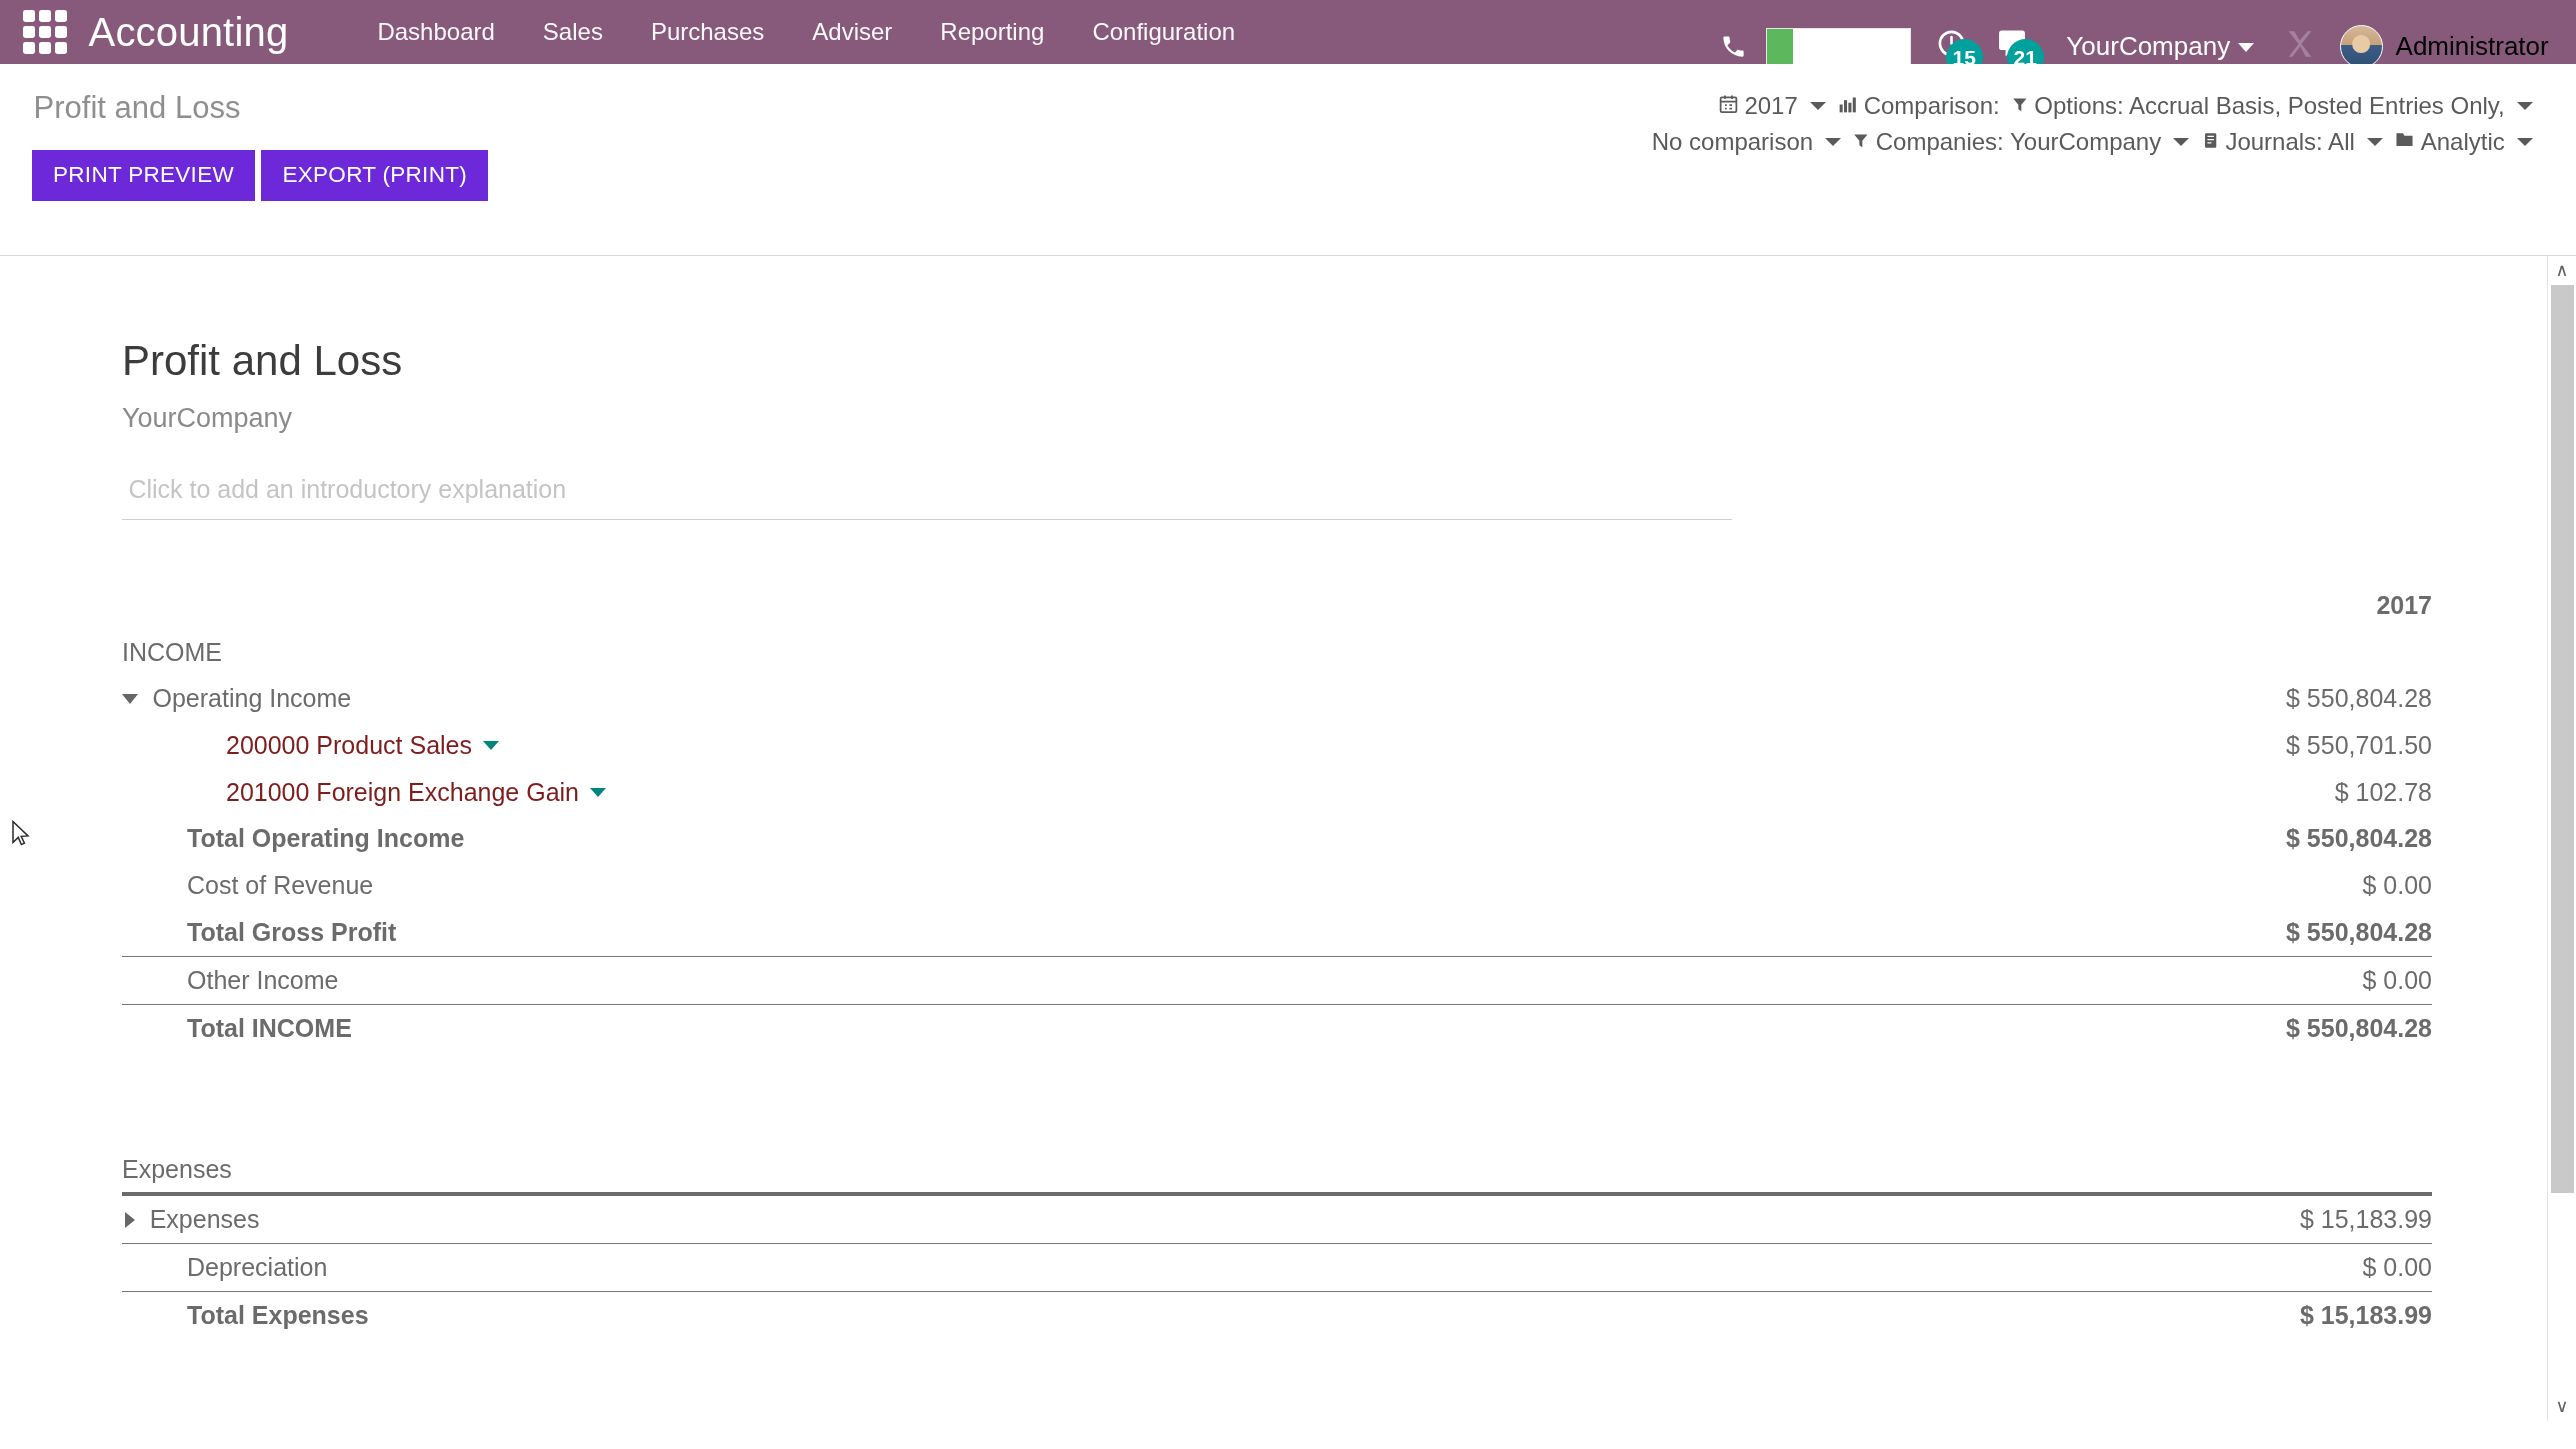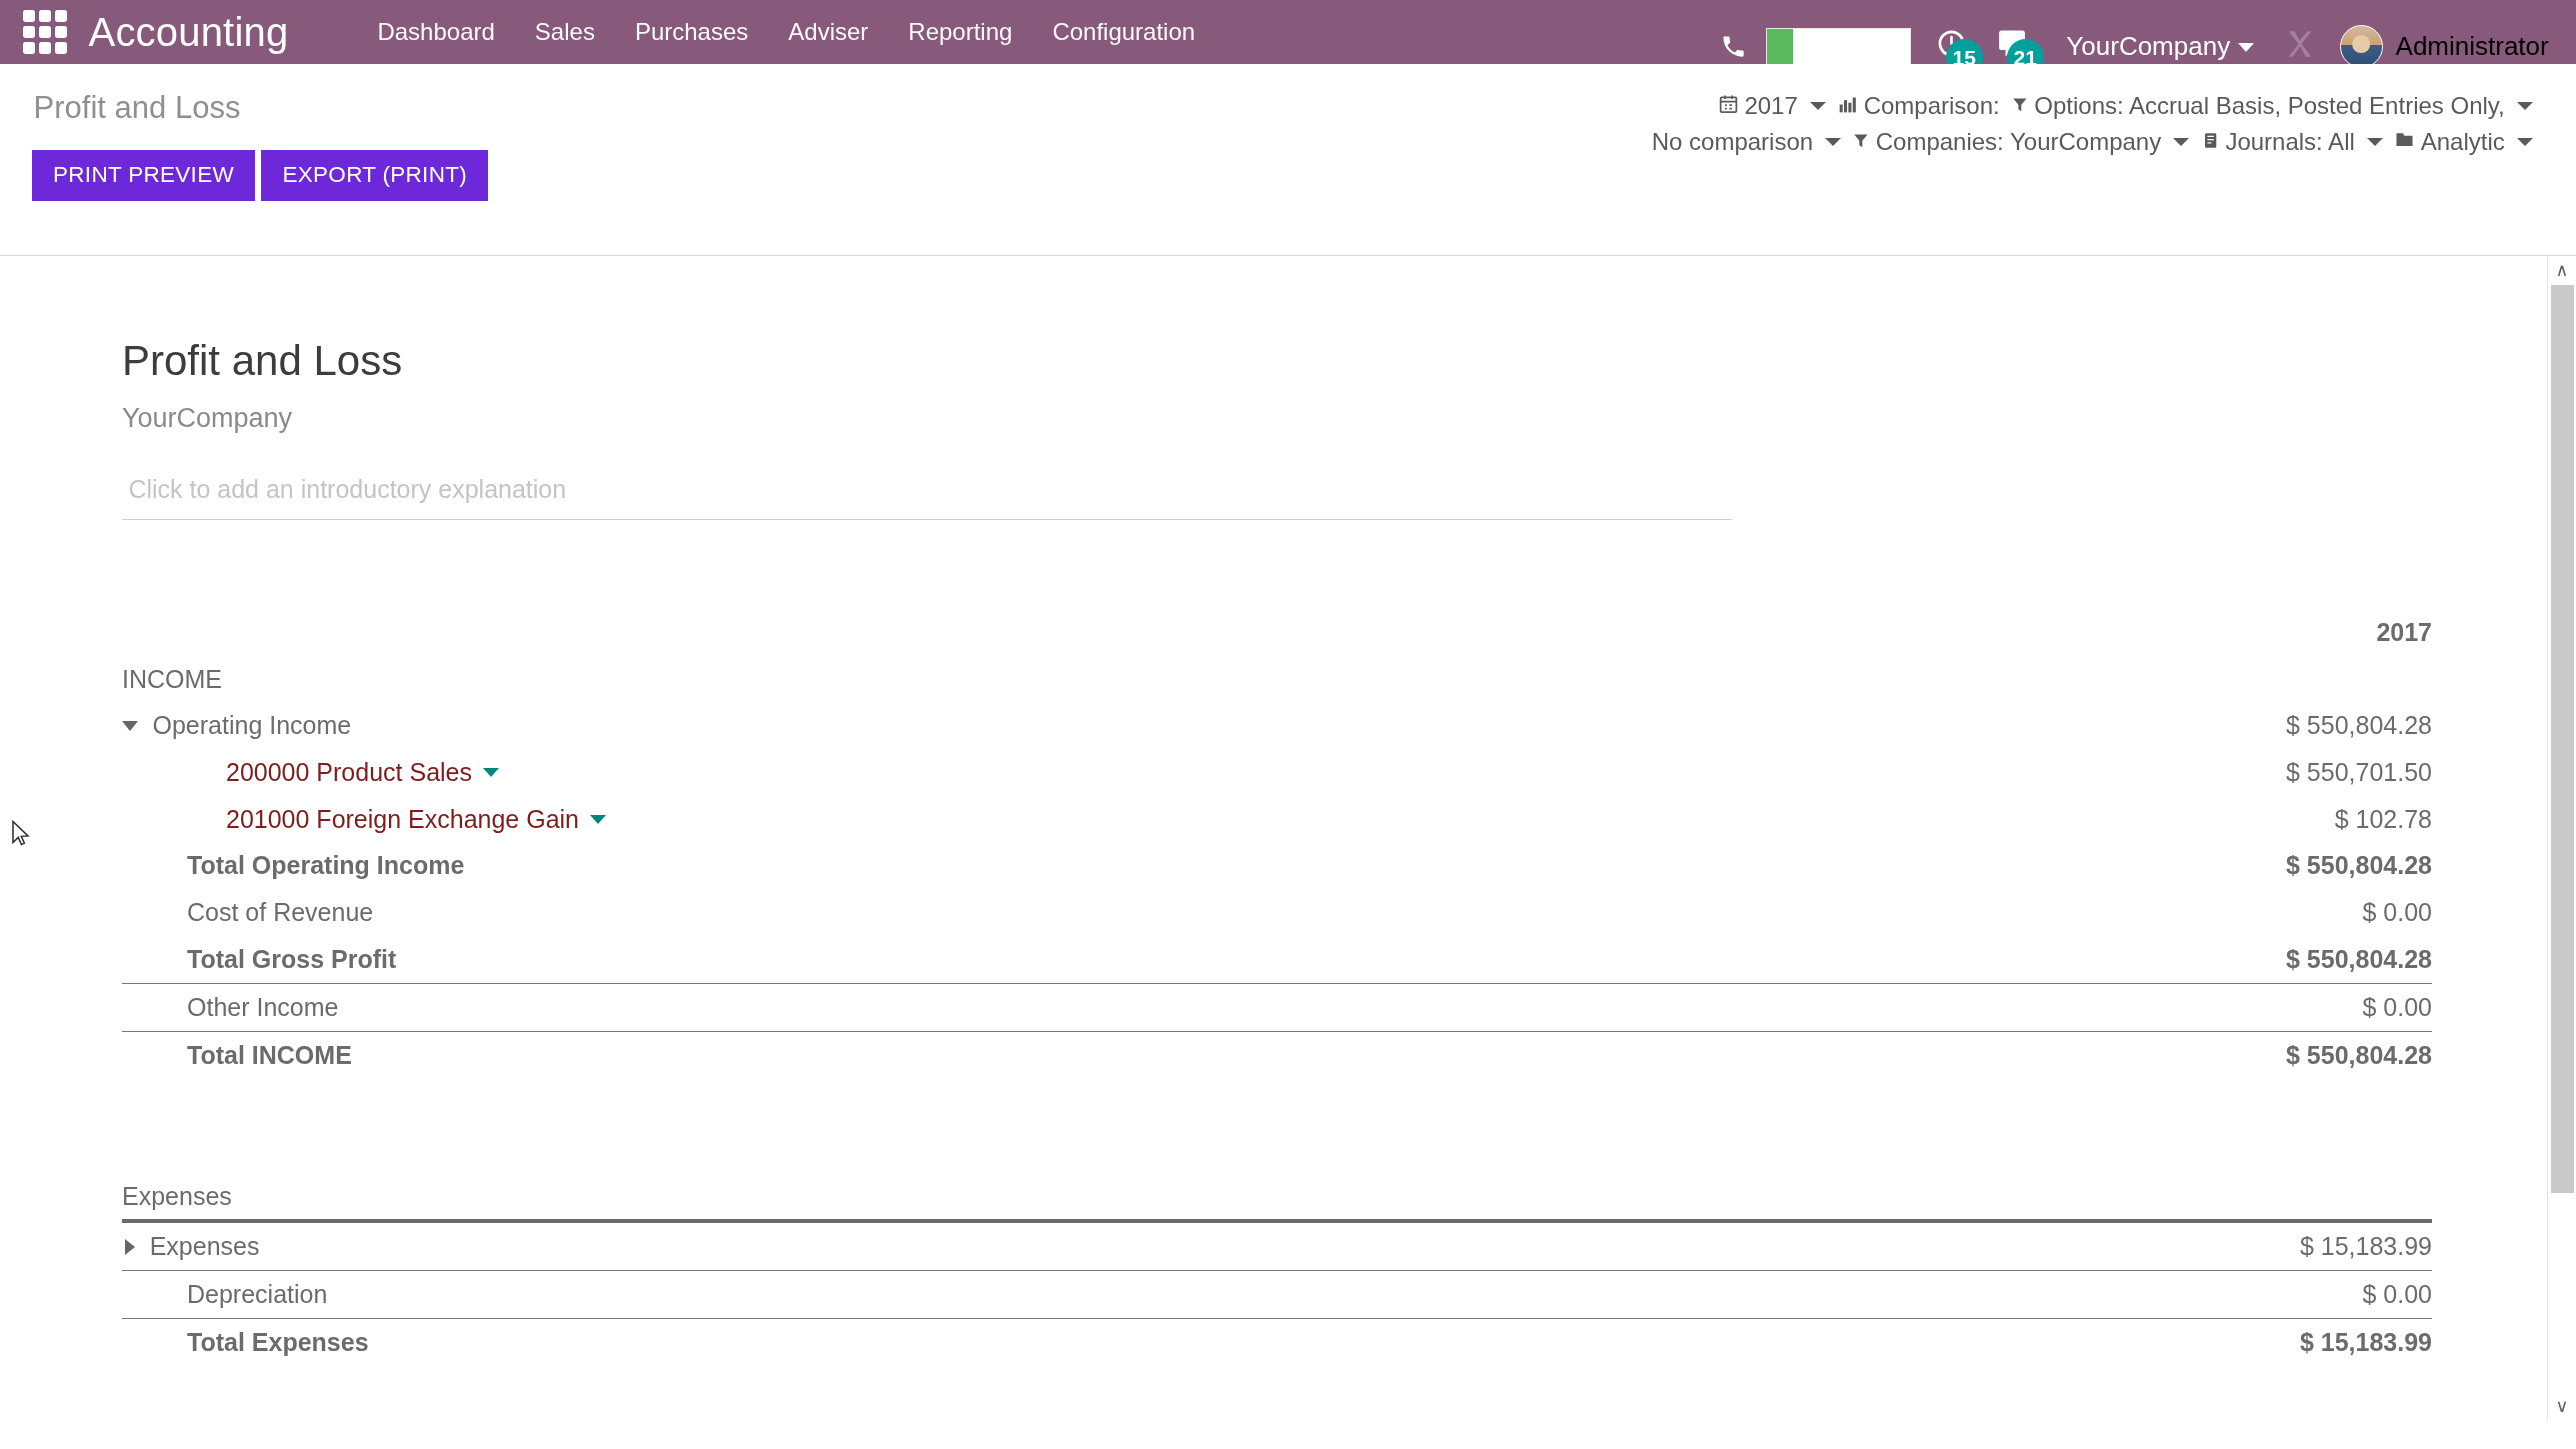--- a/index.html
+++ b/index.html
@@ -37,21 +37,21 @@
     color: #ffffff;
     font-size: 40px;
     font-weight: 400;
     letter-spacing: 0.2px;
     margin-right: 69px;
     white-space: nowrap;
   }
   .menu {
     display: flex;
     align-items: center;
-    gap: 0px;
+    gap: 8px;
   }
   .menu-item {
     color: #ffffff;
     font-size: 24px;
     padding: 0 20px;
     white-space: nowrap;
     cursor: pointer;
     opacity: 0.97;
   }
   .nav-right {
@@ -262,21 +262,21 @@
   .report-company {
     font-size: 27px;
     color: #8a8a8a;
     font-weight: 400;
     margin-bottom: 35px;
   }
   .intro-field {
     width: 1610px;
     border-bottom: 1.6px solid #cfcfcf;
     padding: 6.4px 1.6px 14.5px 6.4px;
-    margin-bottom: 90px;
+    margin-bottom: 63px;
     cursor: text;
   }
   .intro-placeholder {
     font-size: 25px;
     color: #c4c4c4;
   }
 
   table.pl {
     border-collapse: collapse;
     width: 2310px;

